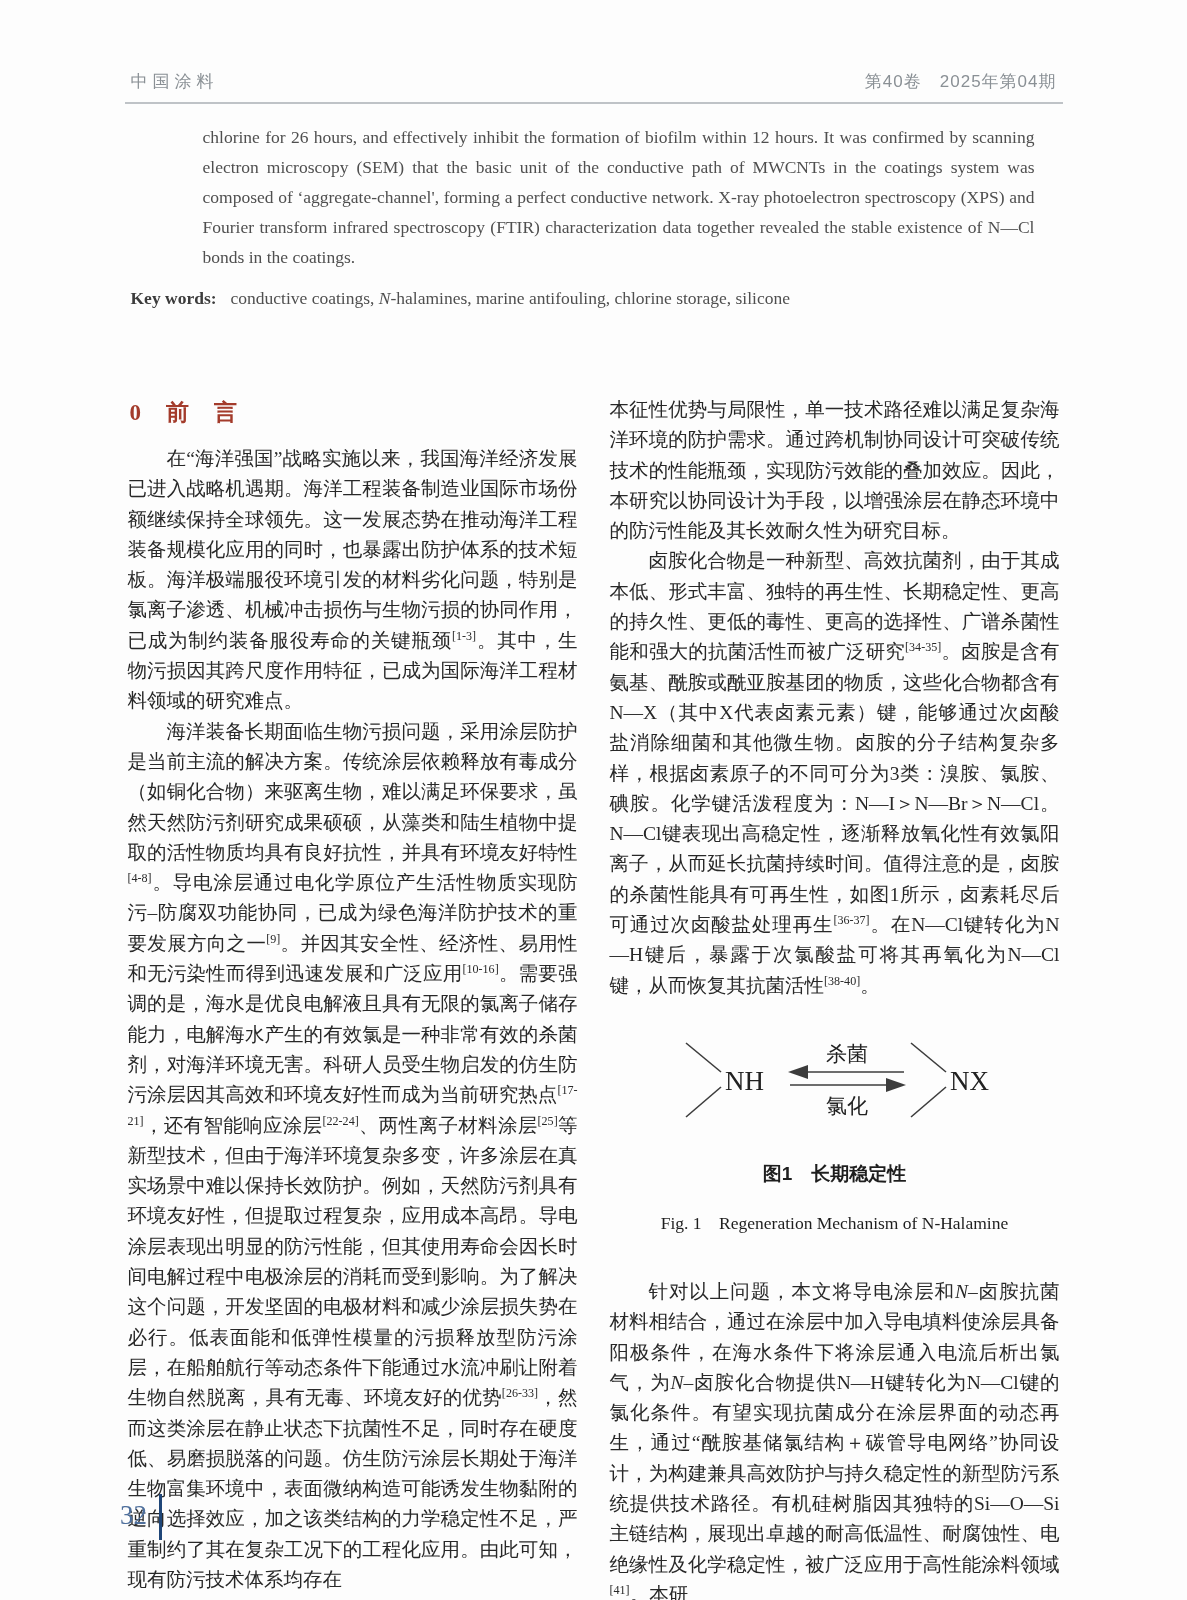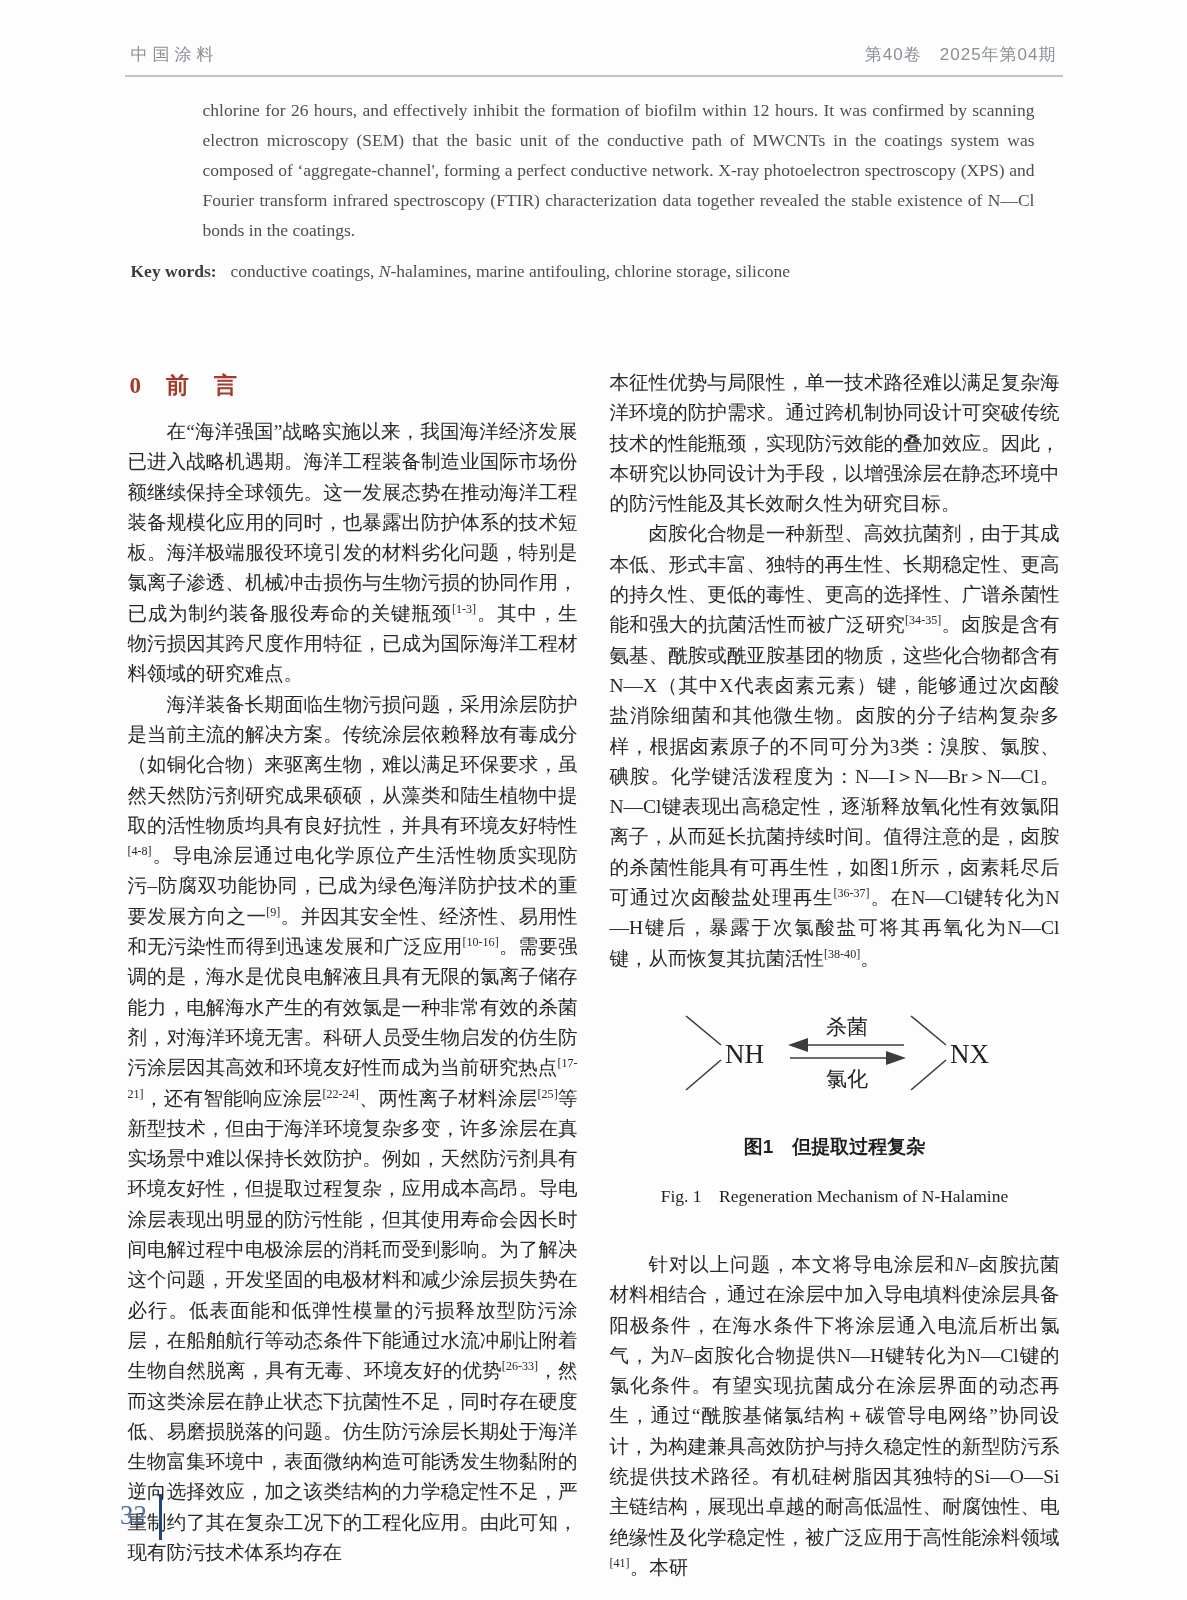--- a/index.html
+++ b/index.html
@@ -7,21 +7,21 @@
   body {
     width: 1187px; height: 1600px;
     font-family: "Liberation Serif", "DejaVu Serif", serif;
     color: #282828;
     overflow: hidden;
   }
   .page {
     position: relative;
     width: 1187px; height: 1600px;
     background: #fdfdfd;
-    padding-top: 43px;
+    padding-top: 70px;
   }
   .content { width: 938px; margin: 0 auto; }
 
   
   .header {
     display: flex; justify-content: space-between; align-items: flex-end;
     padding: 0 6px 9px 6px;
     border-bottom: 2px solid #bfc3c7;
     color: #8a9095;
     font-size: 17px;
@@ -151,21 +151,21 @@
 
             <line x1="130" y1="60" x2="228" y2="60"></line>
             <polygon class="arrowhead" points="246,60 226,53 226,67"></polygon>
             <text class="arrow-label" x="166" y="36">杀菌</text>
             <text class="arrow-label" x="166" y="88">氯化</text>
 
             <line x1="251" y1="18" x2="286" y2="47"></line>
             <line x1="251" y1="92" x2="286" y2="62"></line>
             <text class="atom-label" x="290" y="65">NX</text>
           </svg>
-          <div class="caption-zh">图1　但提取过程复杂</div>
+          <div class="caption-zh">图1　长期稳定性</div>
           <div class="caption-en">Fig. 1　Regeneration Mechanism of N-Halamine</div>
         </div>
 
         <p class="body-p indent p-after-fig"><span>针对以上问题，本文将导电涂层和</span><span style="font-style: italic;">N</span><span>–卤胺抗菌材料相结合，通过在涂层中加入导电填料使涂层具备阳极条件，在海水条件下将涂层通入电流后析出氯气，为</span><span style="font-style: italic;">N</span><span>–卤胺化合物提供N—H键转化为N—Cl键的氯化条件。有望实现抗菌成分在涂层界面的动态再生，通过“酰胺基储氯结构＋碳管导电网络”协同设计，为构建兼具高效防护与持久稳定性的新型防污系统提供技术路径。有机硅树脂因其独特的Si—O—Si主链结构，展现出卓越的耐高低温性、耐腐蚀性、电绝缘性及化学稳定性，被广泛应用于高性能涂料领域</span><sup>[41]</sup><span>。本研</span></p>
       </div>
 
     </div>
   </div>
 
   <div class="footer">

